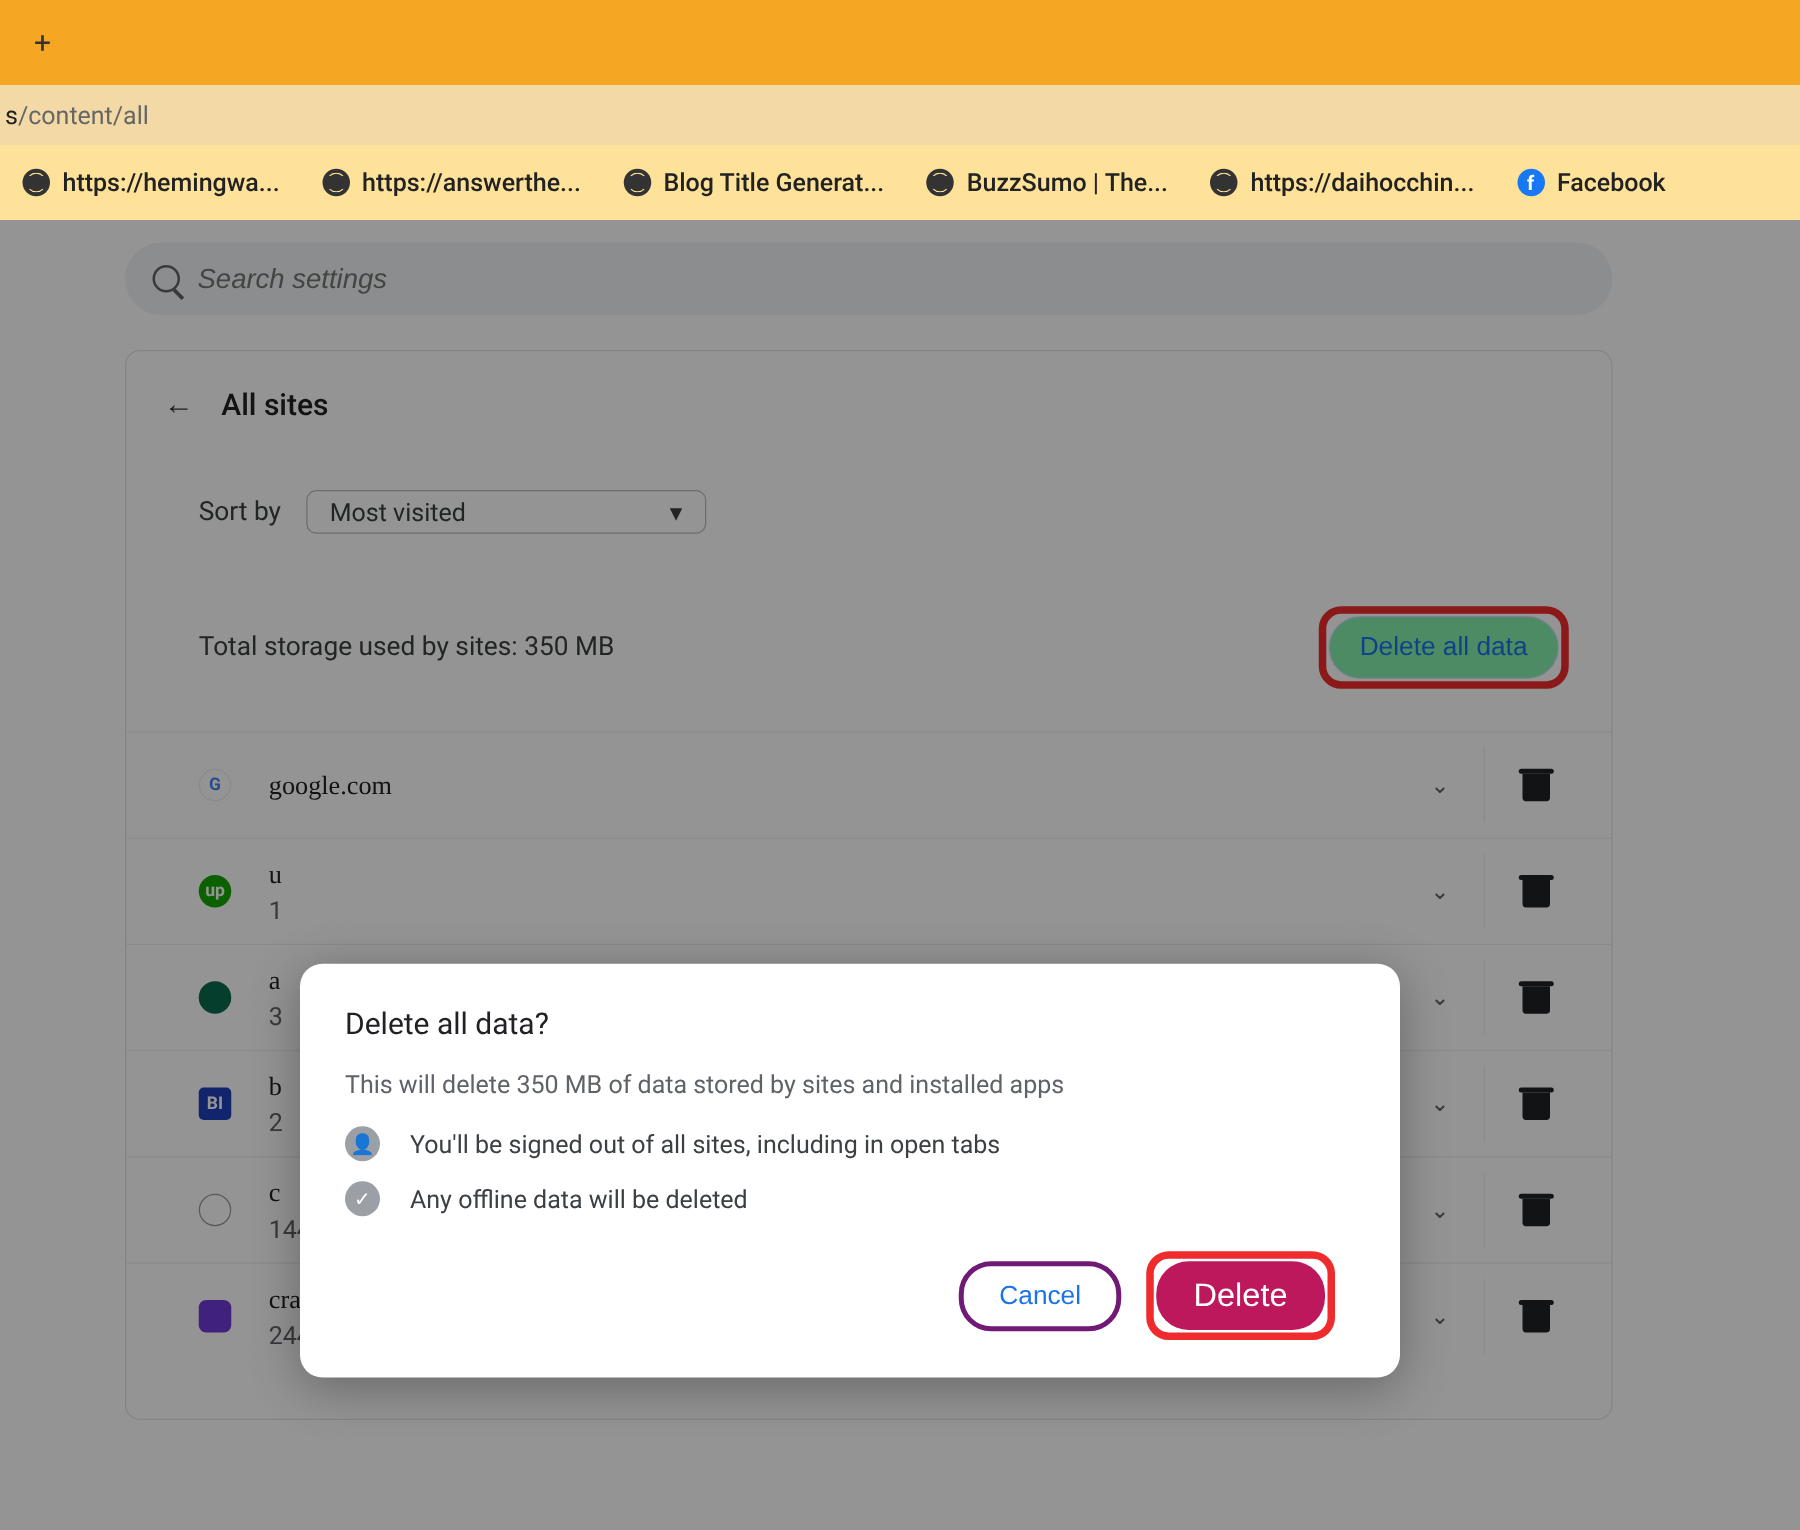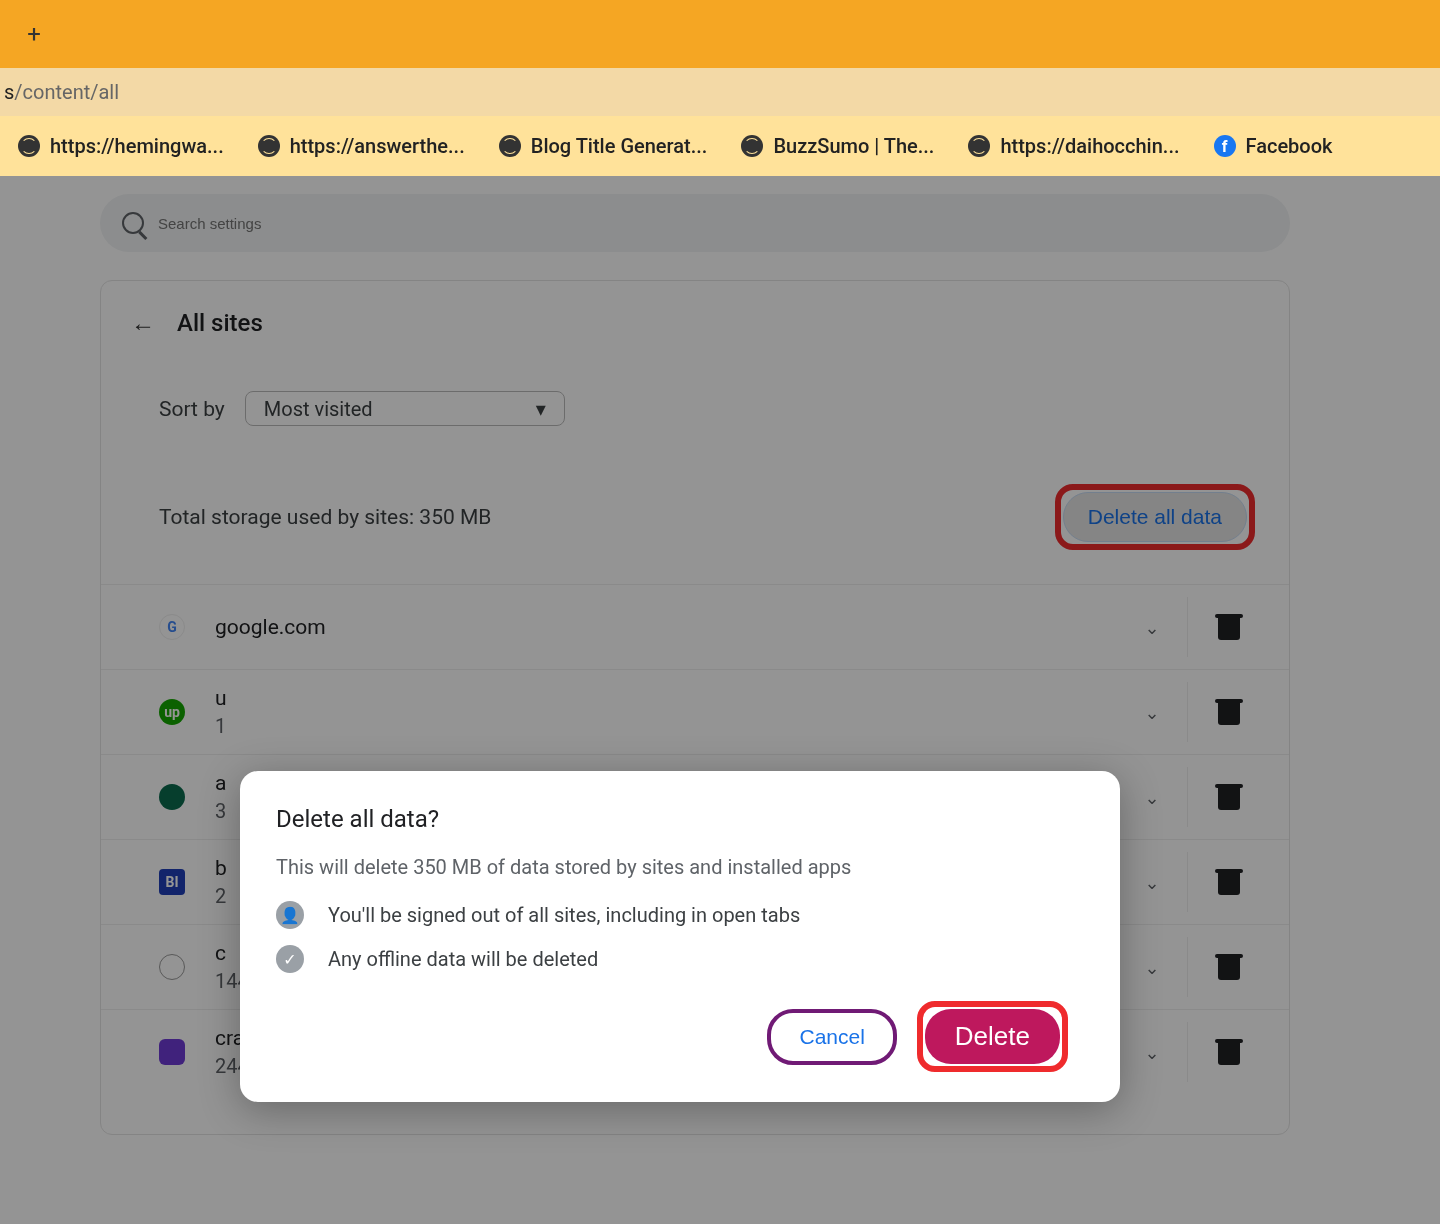--- a/index.html
+++ b/index.html
@@ -73,21 +73,21 @@
 .searchbar {
   width: 1190px; height: 58px;
   background: #f1f3f4;
   border-radius: 30px;
   display: flex; align-items: center;
   padding: 0 22px;
   gap: 14px;
 }
 .searchbar input {
   border: none; background: transparent; outline: none;
-  font-size: 15px; color: #555; flex: 1;
+  font-size: 22px; color: #555; flex: 1; font-style: italic;
 }
 .settings-panel {
   margin: 28px 0 0 100px;
   width: 1190px;
   border: 1px solid #e4e4e4;
   border-radius: 12px;
   background: #fff;
   padding-bottom: 40px;
   overflow: hidden;
 }
@@ -119,40 +119,40 @@
 }
 .storage-row {
   display: flex; align-items: center; justify-content: space-between;
   padding: 48px 34px 24px 58px;
 }
 .storage-text { font-size: 21px; color: #3c4043; }
 .delete-all-btn {
   border: 1px solid #c7dbf3; border-radius: 26px;
   padding: 12px 24px;
   color: #1a73e8; font-size: 21px; font-weight: 500;
-  background: #e5e5e5; cursor: pointer;
+  background: #86efac; cursor: pointer;
 }
 .hl-red {
   border: 6px solid #ef2b2d; border-radius: 18px;
 }
 .sites-list {}
 .site-row {
   display: flex; align-items: center;
   padding: 12px 20px 12px 58px;
   border-top: 1px solid #eee;
 }
 .site-row:first-child { border-top: 1px solid #eee; margin-top:10px; }
 .site-ico {
   width: 26px; height: 26px; border-radius: 50%;
   margin-right: 30px;
   display: flex; align-items: center; justify-content: center;
   font-size: 14px; font-weight: bold; color: #fff;
 }
 .site-info { flex: 1; }
-.site-domain { font-size: 21px; color: #202124; }
+.site-domain { font-size: 21px; color: #202124; font-family: Liberation Serif, serif; }
 .site-meta { font-size: 20px; color: #5f6368; margin-top: 4px; }
 .site-actions { display: flex; align-items: center; gap: 0; }
 .chev { width: 70px; display:flex; justify-content:center; font-size: 18px; color: #5f6368; cursor: pointer; }
 .trash-col { width: 82px; border-left: 1px solid #eee; height:60px; display:flex; align-items:center; justify-content:center; }
 .trash { width: 22px; height: 26px; cursor:pointer; position:relative; }
 .trash::before { content:""; position:absolute; top:4px; left:0; right:0; bottom:0; background:#202124; border-radius: 0 0 3px 3px; }
 .trash::after { content:""; position:absolute; top:0; left:-3px; right:-3px; height:4px; background:#202124; border-radius:2px; }
 
 .scrim {
   position: absolute; inset: 0;

